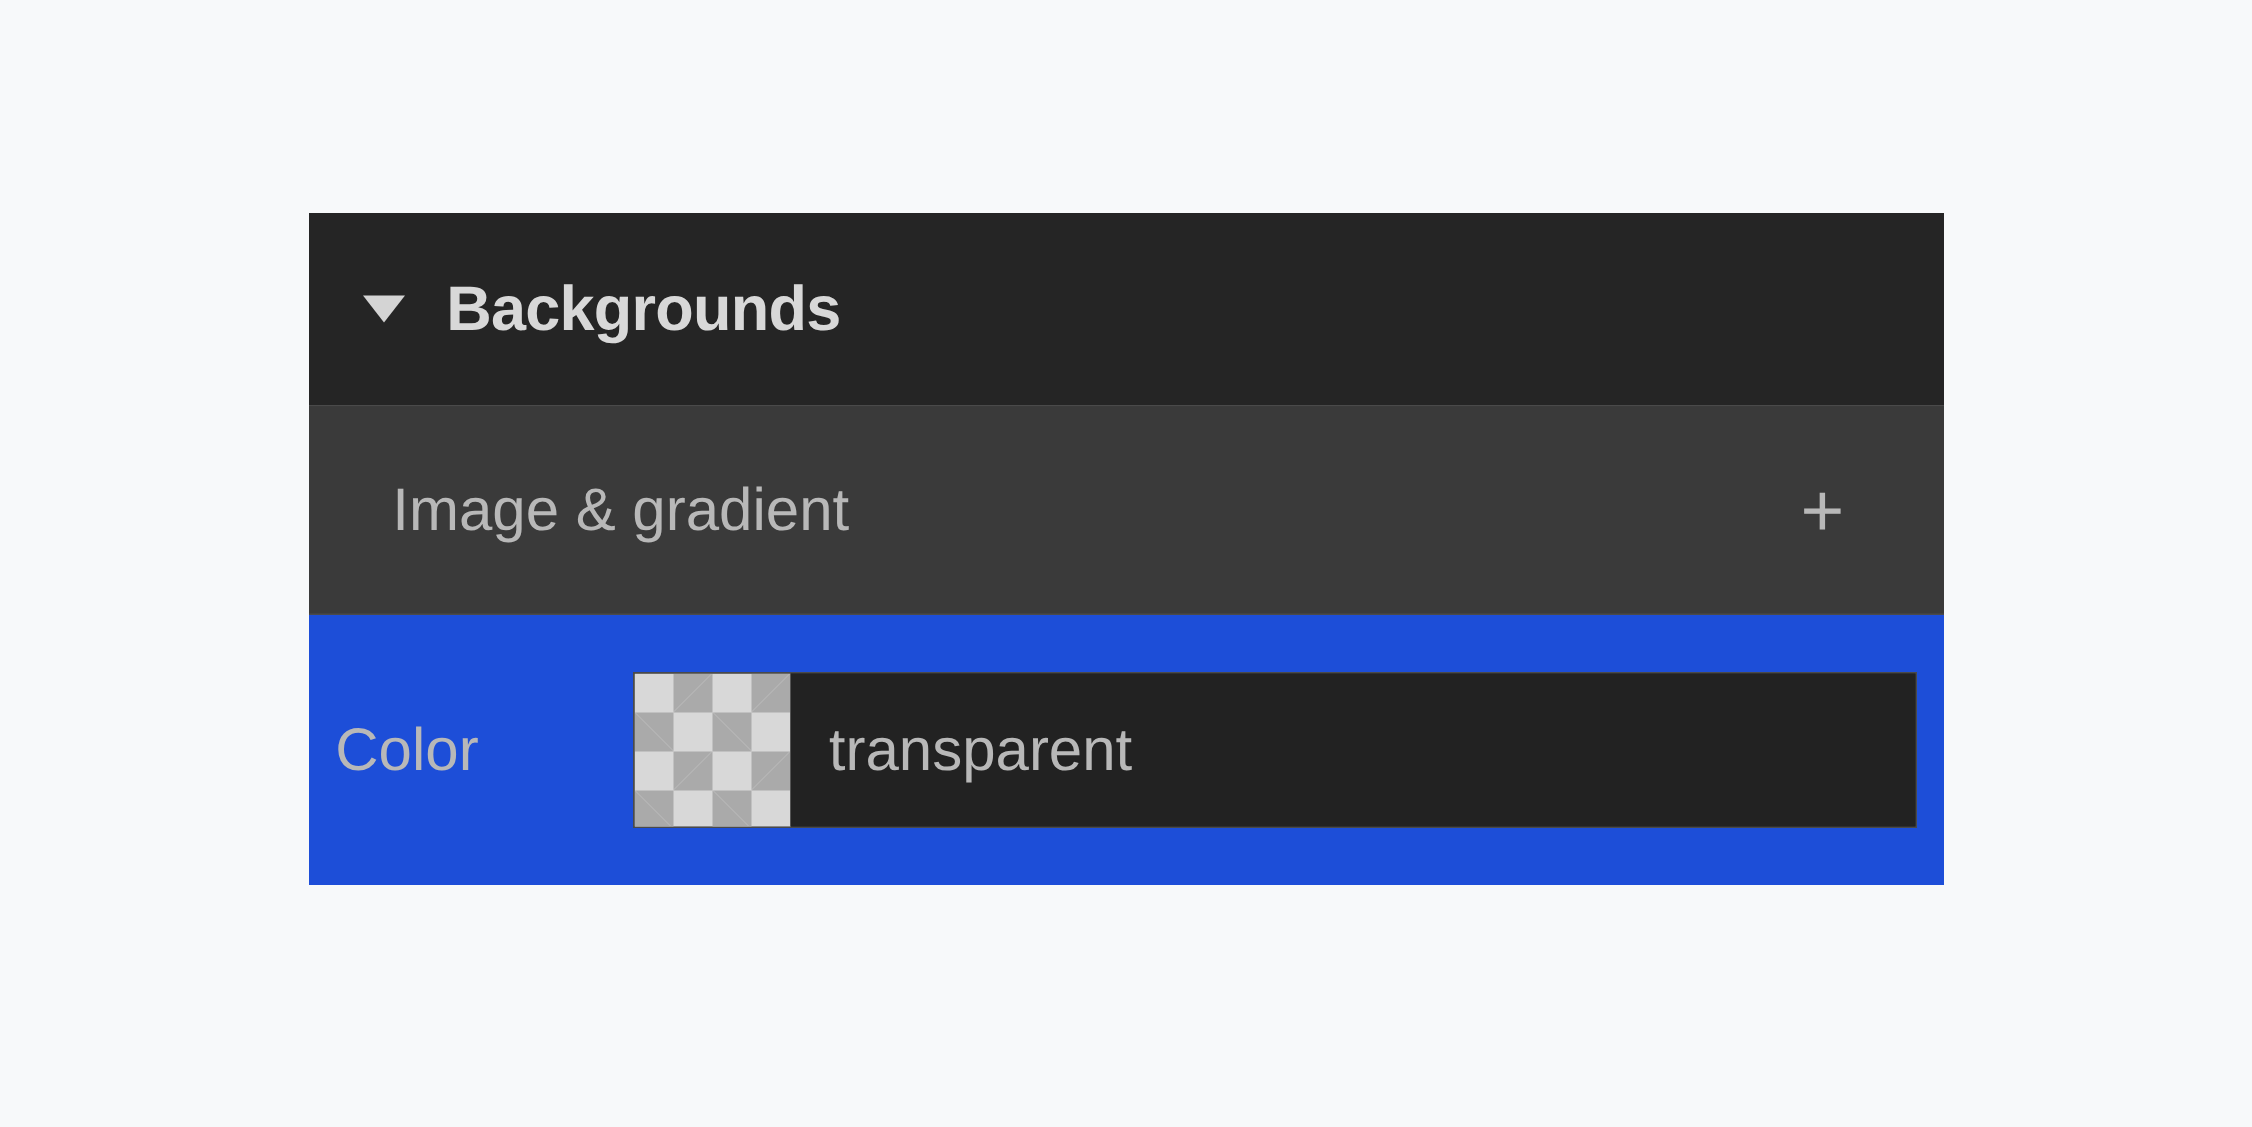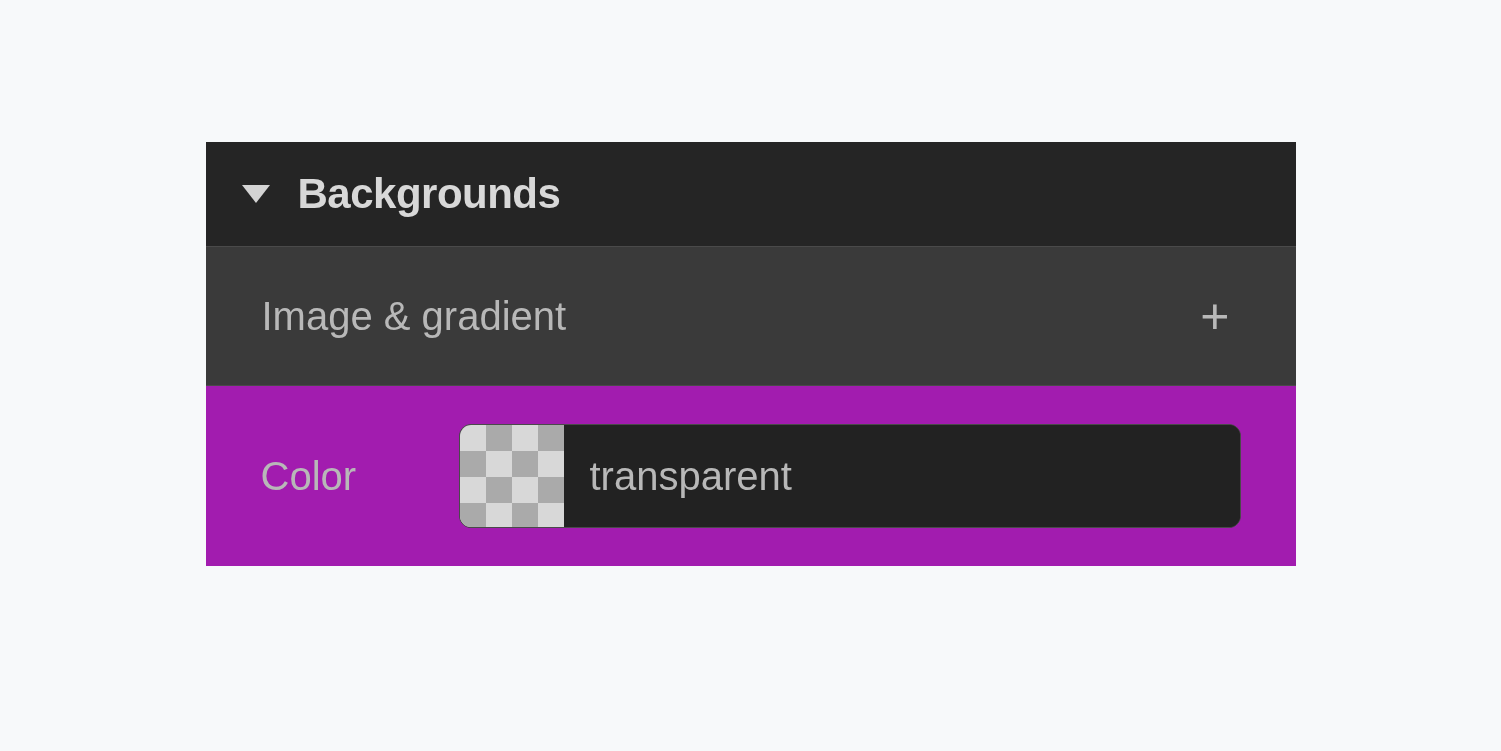--- a/index.html
+++ b/index.html
@@ -18,21 +18,21 @@
       padding-top: 142px;
     }
     .panel {
       width: 1090px;
       background: #3a3a3a;
     }
     .panel-header {
       background: #252525;
       display: flex;
       align-items: center;
-      padding: 28px 36px;
+      padding: 40px 36px;
       gap: 28px;
       border-bottom: 1px solid #4a4a4a;
     }
     .disclosure-triangle {
       width: 0;
       height: 0;
       border-left: 14px solid transparent;
       border-right: 14px solid transparent;
       border-top: 18px solid #d4d4d4;
     }
@@ -57,39 +57,39 @@
     }
     .plus-icon {
       color: #b8b8b8;
       font-size: 50px;
       line-height: 1;
       font-weight: 300;
       cursor: pointer;
       margin-right: 10px;
     }
     .color-row {
-      background: #a21caf;
+      background: #1d4ed8;
       display: flex;
       align-items: center;
-      padding: 38px 55px;
+      padding: 38px 18px;
       gap: 68px;
     }
     .color-label {
       color: #b8b8b8;
       font-size: 40px;
       font-weight: 400;
       min-width: 130px;
     }
     .color-input-wrap {
       display: flex;
       align-items: stretch;
       flex: 1;
       background: #222222;
       border: 1px solid #4a4a4a;
-      border-radius: 12px;
+      border-radius: 0;
       overflow: hidden;
       height: 104px;
     }
     .color-swatch {
       width: 104px;
       height: 104px;
       flex-shrink: 0;
       background-image:
         linear-gradient(45deg, #aaa 25%, transparent 25%),
         linear-gradient(-45deg, #aaa 25%, transparent 25%),

